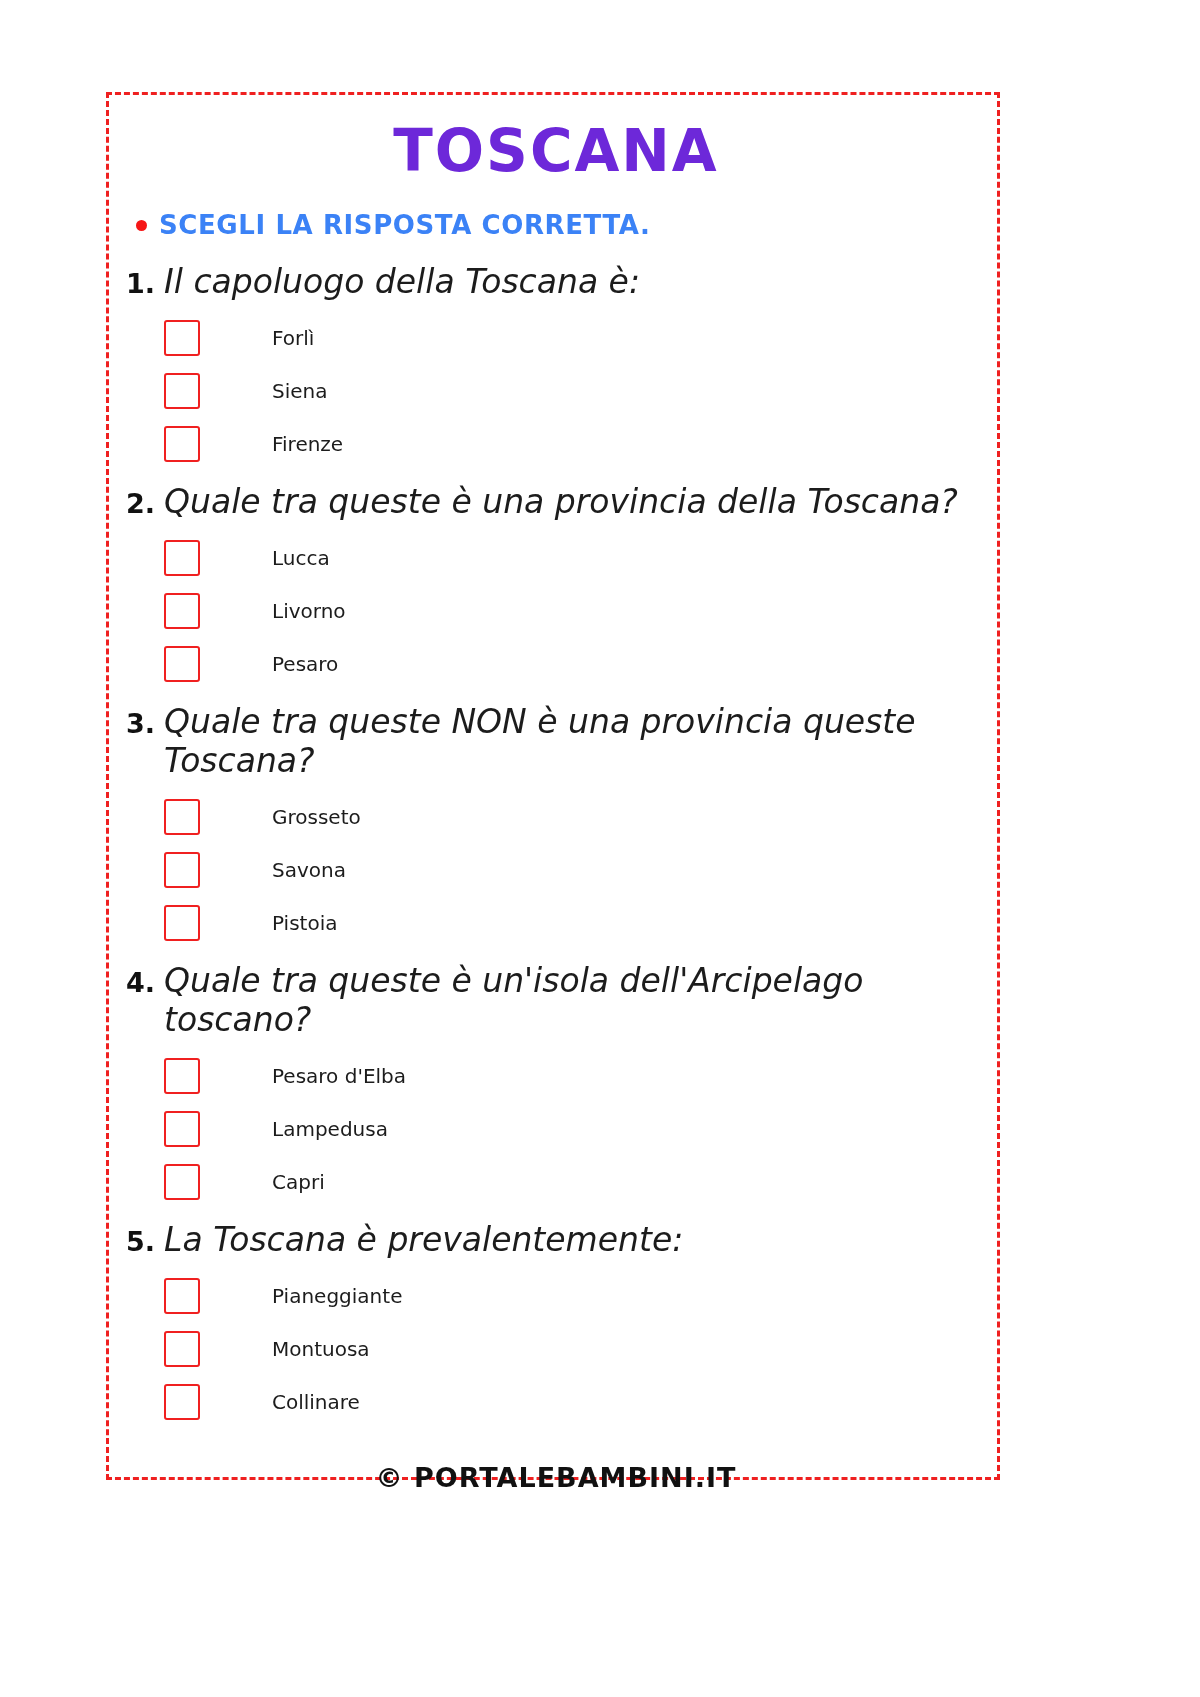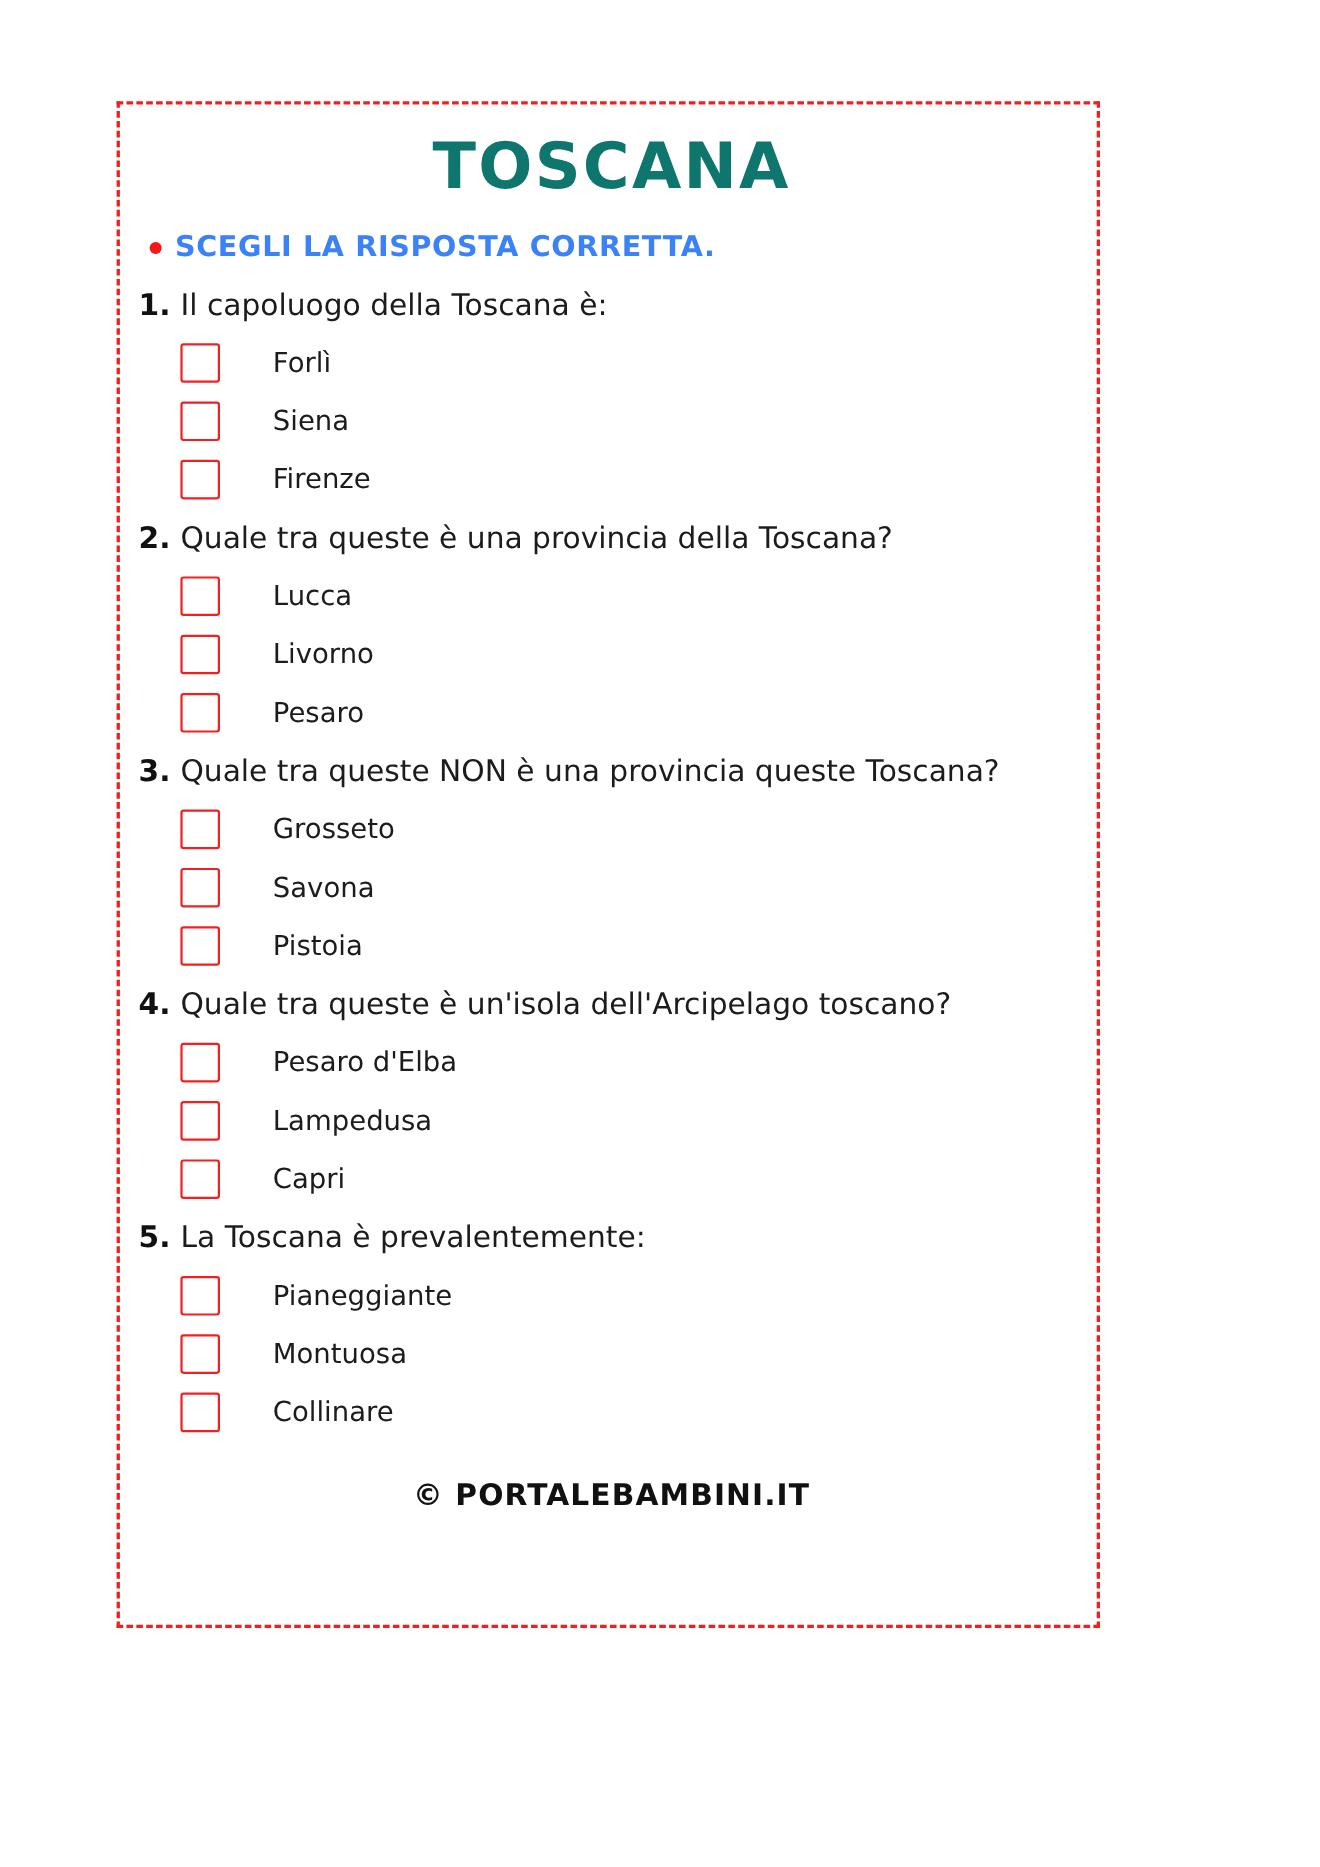--- a/index.html
+++ b/index.html
@@ -31,21 +31,21 @@
     box-sizing: border-box;
   }
   .content {
     position: absolute;
     left: 126px;
     top: 108px;
     width: 860px;
   }
   .worksheet-title {
     text-align: center;
-    color: #0f766e;
+    color: #6d28d9;
     font-family: "DejaVu Sans", sans-serif;
     font-weight: bold;
     font-size: 58px;
     letter-spacing: 2px;
     margin: 14px 0 30px 0;
     line-height: 1;
   }
   .instruction-row {
     display: flex;
     align-items: center;
@@ -74,45 +74,46 @@
     margin: 0 0 10px 0;
   }
   .question-number {
     font-weight: bold;
     font-size: 27px;
     color: #111111;
     margin-right: 9px;
     flex: 0 0 auto;
   }
   .question-text {
-    font-size: 27px;
+    font-size: 33px;
     color: #1c1c1c;
     font-weight: 400;
+    font-style: italic;
   }
   .options {
     margin-left: 38px;
   }
   .option-row {
     display: flex;
     align-items: center;
     height: 53px;
   }
   .checkbox {
     width: 36px;
     height: 36px;
     border: 2.5px solid #f02020;
     border-radius: 3px;
     box-sizing: border-box;
     flex: 0 0 auto;
     background: #ffffff;
   }
   .option-label {
-    font-size: 25px;
+    font-size: 20px;
     color: #1c1c1c;
-    margin-left: 48px;
+    margin-left: 72px;
   }
   .footer {
     display: flex;
     justify-content: center;
     align-items: center;
     margin-top: 34px;
   }
   .footer-text {
     font-weight: bold;
     font-size: 27px;

